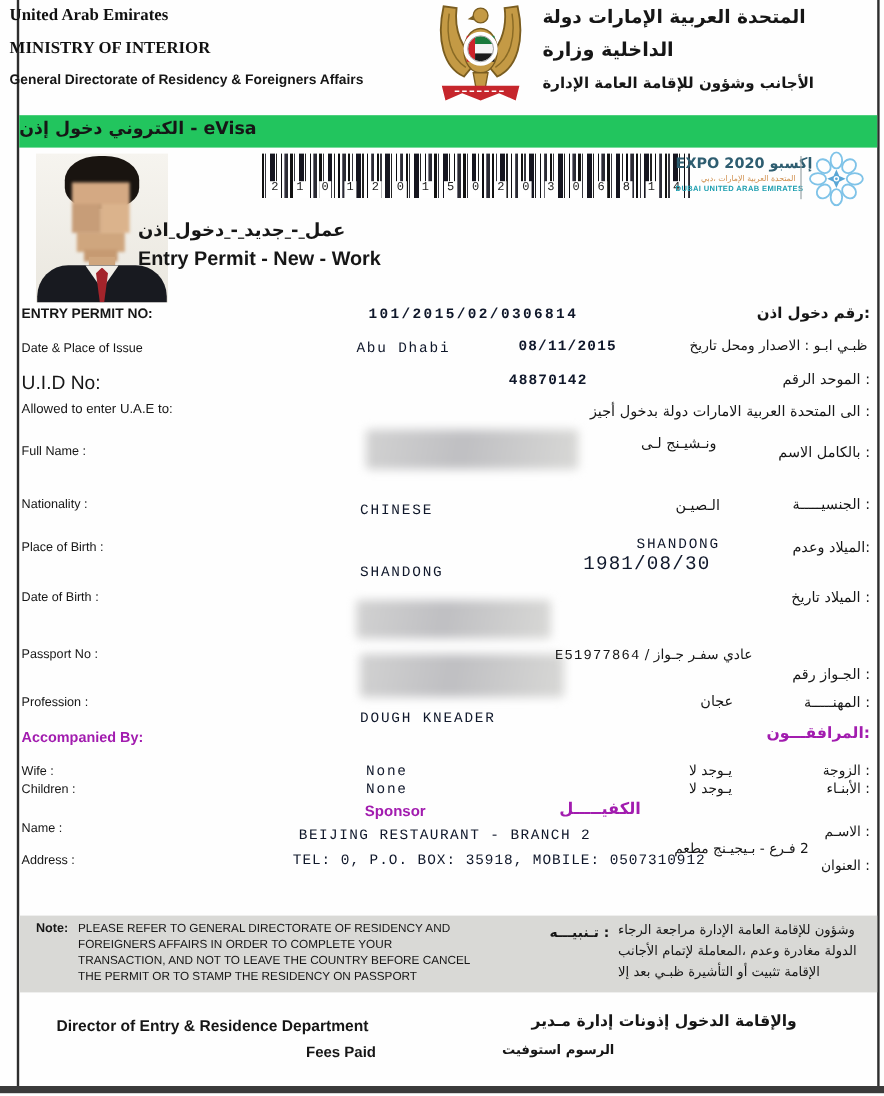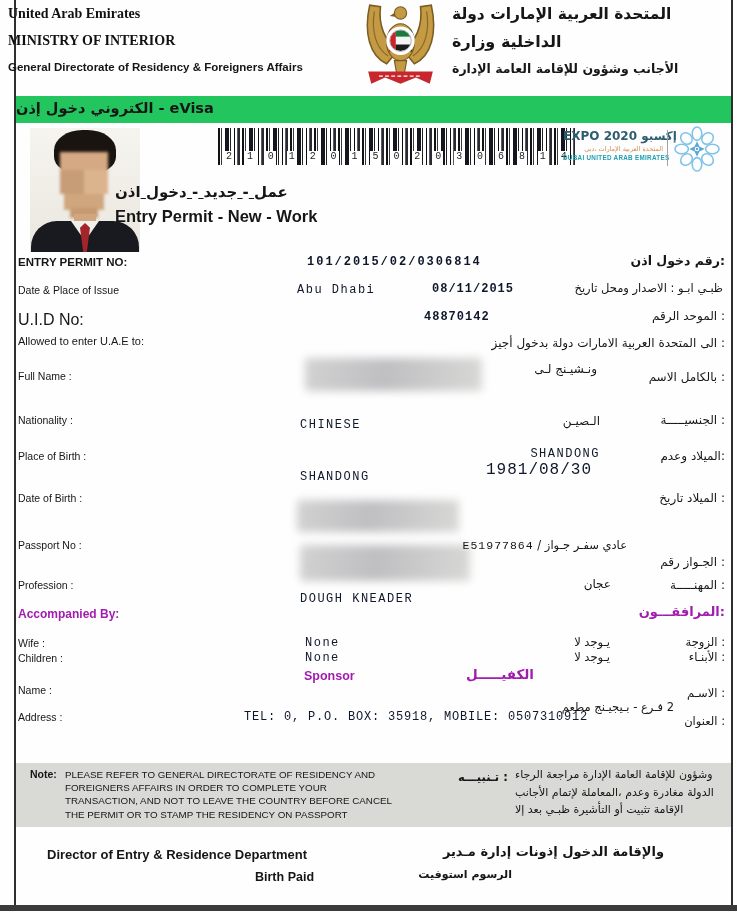--- a/index.html
+++ b/index.html
@@ -192,20 +192,21 @@
   <div class="abs ar" style="right:12px;top:635px;font-size:11.5px;"><span class="arw">الزوجة</span> <span class="arw">:</span></div>
   <div class="abs en" style="left:18px;top:652px;font-size:10.5px;">Children :</div>
   <div class="abs mono" style="left:305px;top:651px;font-size:12px;letter-spacing:1.5px;">None</div>
   <div class="abs ar" style="right:127px;top:650px;font-size:11.5px;"><span class="arw">لا</span> <span class="arw">يـوجد</span></div>
   <div class="abs ar" style="right:12px;top:650px;font-size:11.5px;"><span class="arw">الأبنـاء</span> <span class="arw">:</span></div>
 
   <div class="abs en b red" style="left:304px;top:669px;font-size:12.5px;">Sponsor</div>
   <div class="abs ar b red" style="right:203px;top:666px;font-size:13.5px;"><span class="arw">الكفيـــــل</span></div>
 
   <div class="abs en" style="left:18px;top:684px;font-size:10.5px;">Name :</div>
+  <div class="abs mono" style="left:249px;top:689px;font-size:12px;letter-spacing:1.2px;">BEIJING RESTAURANT - BRANCH 2</div>
   <div class="abs ar" style="right:12px;top:686px;font-size:11.5px;"><span class="arw">الاسـم</span> <span class="arw">:</span></div>
   <div class="abs ar" style="right:63px;top:700px;font-size:11.5px;"><span class="arw">مطعم</span> <span class="arw">بـيجيـنج</span> <span class="arw">-</span> <span class="arw">فـرع</span> <span class="arw">2</span></div>
 
   <div class="abs en" style="left:18px;top:711px;font-size:10.5px;">Address :</div>
   <div class="abs mono" style="left:244px;top:710px;font-size:12px;letter-spacing:0.8px;">TEL: 0, P.O. BOX: 35918, MOBILE: 0507310912</div>
   <div class="abs ar" style="right:12px;top:714px;font-size:11.5px;"><span class="arw">العنوان</span> <span class="arw">:</span></div>
 
   <div class="abs notebox" style="left:16px;top:763px;width:715px;height:64px;">
     <div class="abs en b" style="left:14px;top:5px;font-size:10.5px;">Note:</div>
     <div class="abs en" style="left:49px;top:5px;font-size:9.8px;line-height:13.2px;">
@@ -217,16 +218,16 @@
     <div class="abs ar b" style="left:442px;top:7px;font-size:11.5px;"><span class="arw">تـنبيـــه</span> <span class="arw">:</span></div>
     <div class="abs ar center" style="left:499px;top:3px;width:212px;font-size:11px;line-height:17.5px;white-space:normal;">
       <div><span class="arw">الرجاء</span> <span class="arw">مراجعة</span> <span class="arw">الإدارة</span> <span class="arw">العامة</span> <span class="arw">للإقامة</span> <span class="arw">وشؤون</span></div>
       <div><span class="arw">الأجانب</span> <span class="arw">لإتمام</span> <span class="arw">المعاملة،</span> <span class="arw">وعدم</span> <span class="arw">مغادرة</span> <span class="arw">الدولة</span></div>
       <div><span class="arw">إلا</span> <span class="arw">بعد</span> <span class="arw">ظبـي</span> <span class="arw">التأشيرة</span> <span class="arw">أو</span> <span class="arw">تثبيت</span> <span class="arw">الإقامة</span></div>
     </div>
   </div>
 
   <div class="abs en b" style="left:47px;top:847px;font-size:13px;">Director of Entry &amp; Residence Department</div>
   <div class="abs ar b" style="right:73px;top:844px;font-size:13px;"><span class="arw">مـدير</span> <span class="arw">إدارة</span> <span class="arw">إذونات</span> <span class="arw">الدخول</span> <span class="arw">والإقامة</span></div>
-  <div class="abs en b" style="left:255px;top:870px;font-size:12.5px;">Birth Paid</div>
+  <div class="abs en b" style="left:255px;top:870px;font-size:12.5px;">Fees Paid</div>
   <div class="abs ar b" style="right:225px;top:868px;font-size:11px;"><span class="arw">استوفيت</span> <span class="arw">الرسوم</span></div>
 
 </div>
 
 </body></html>

